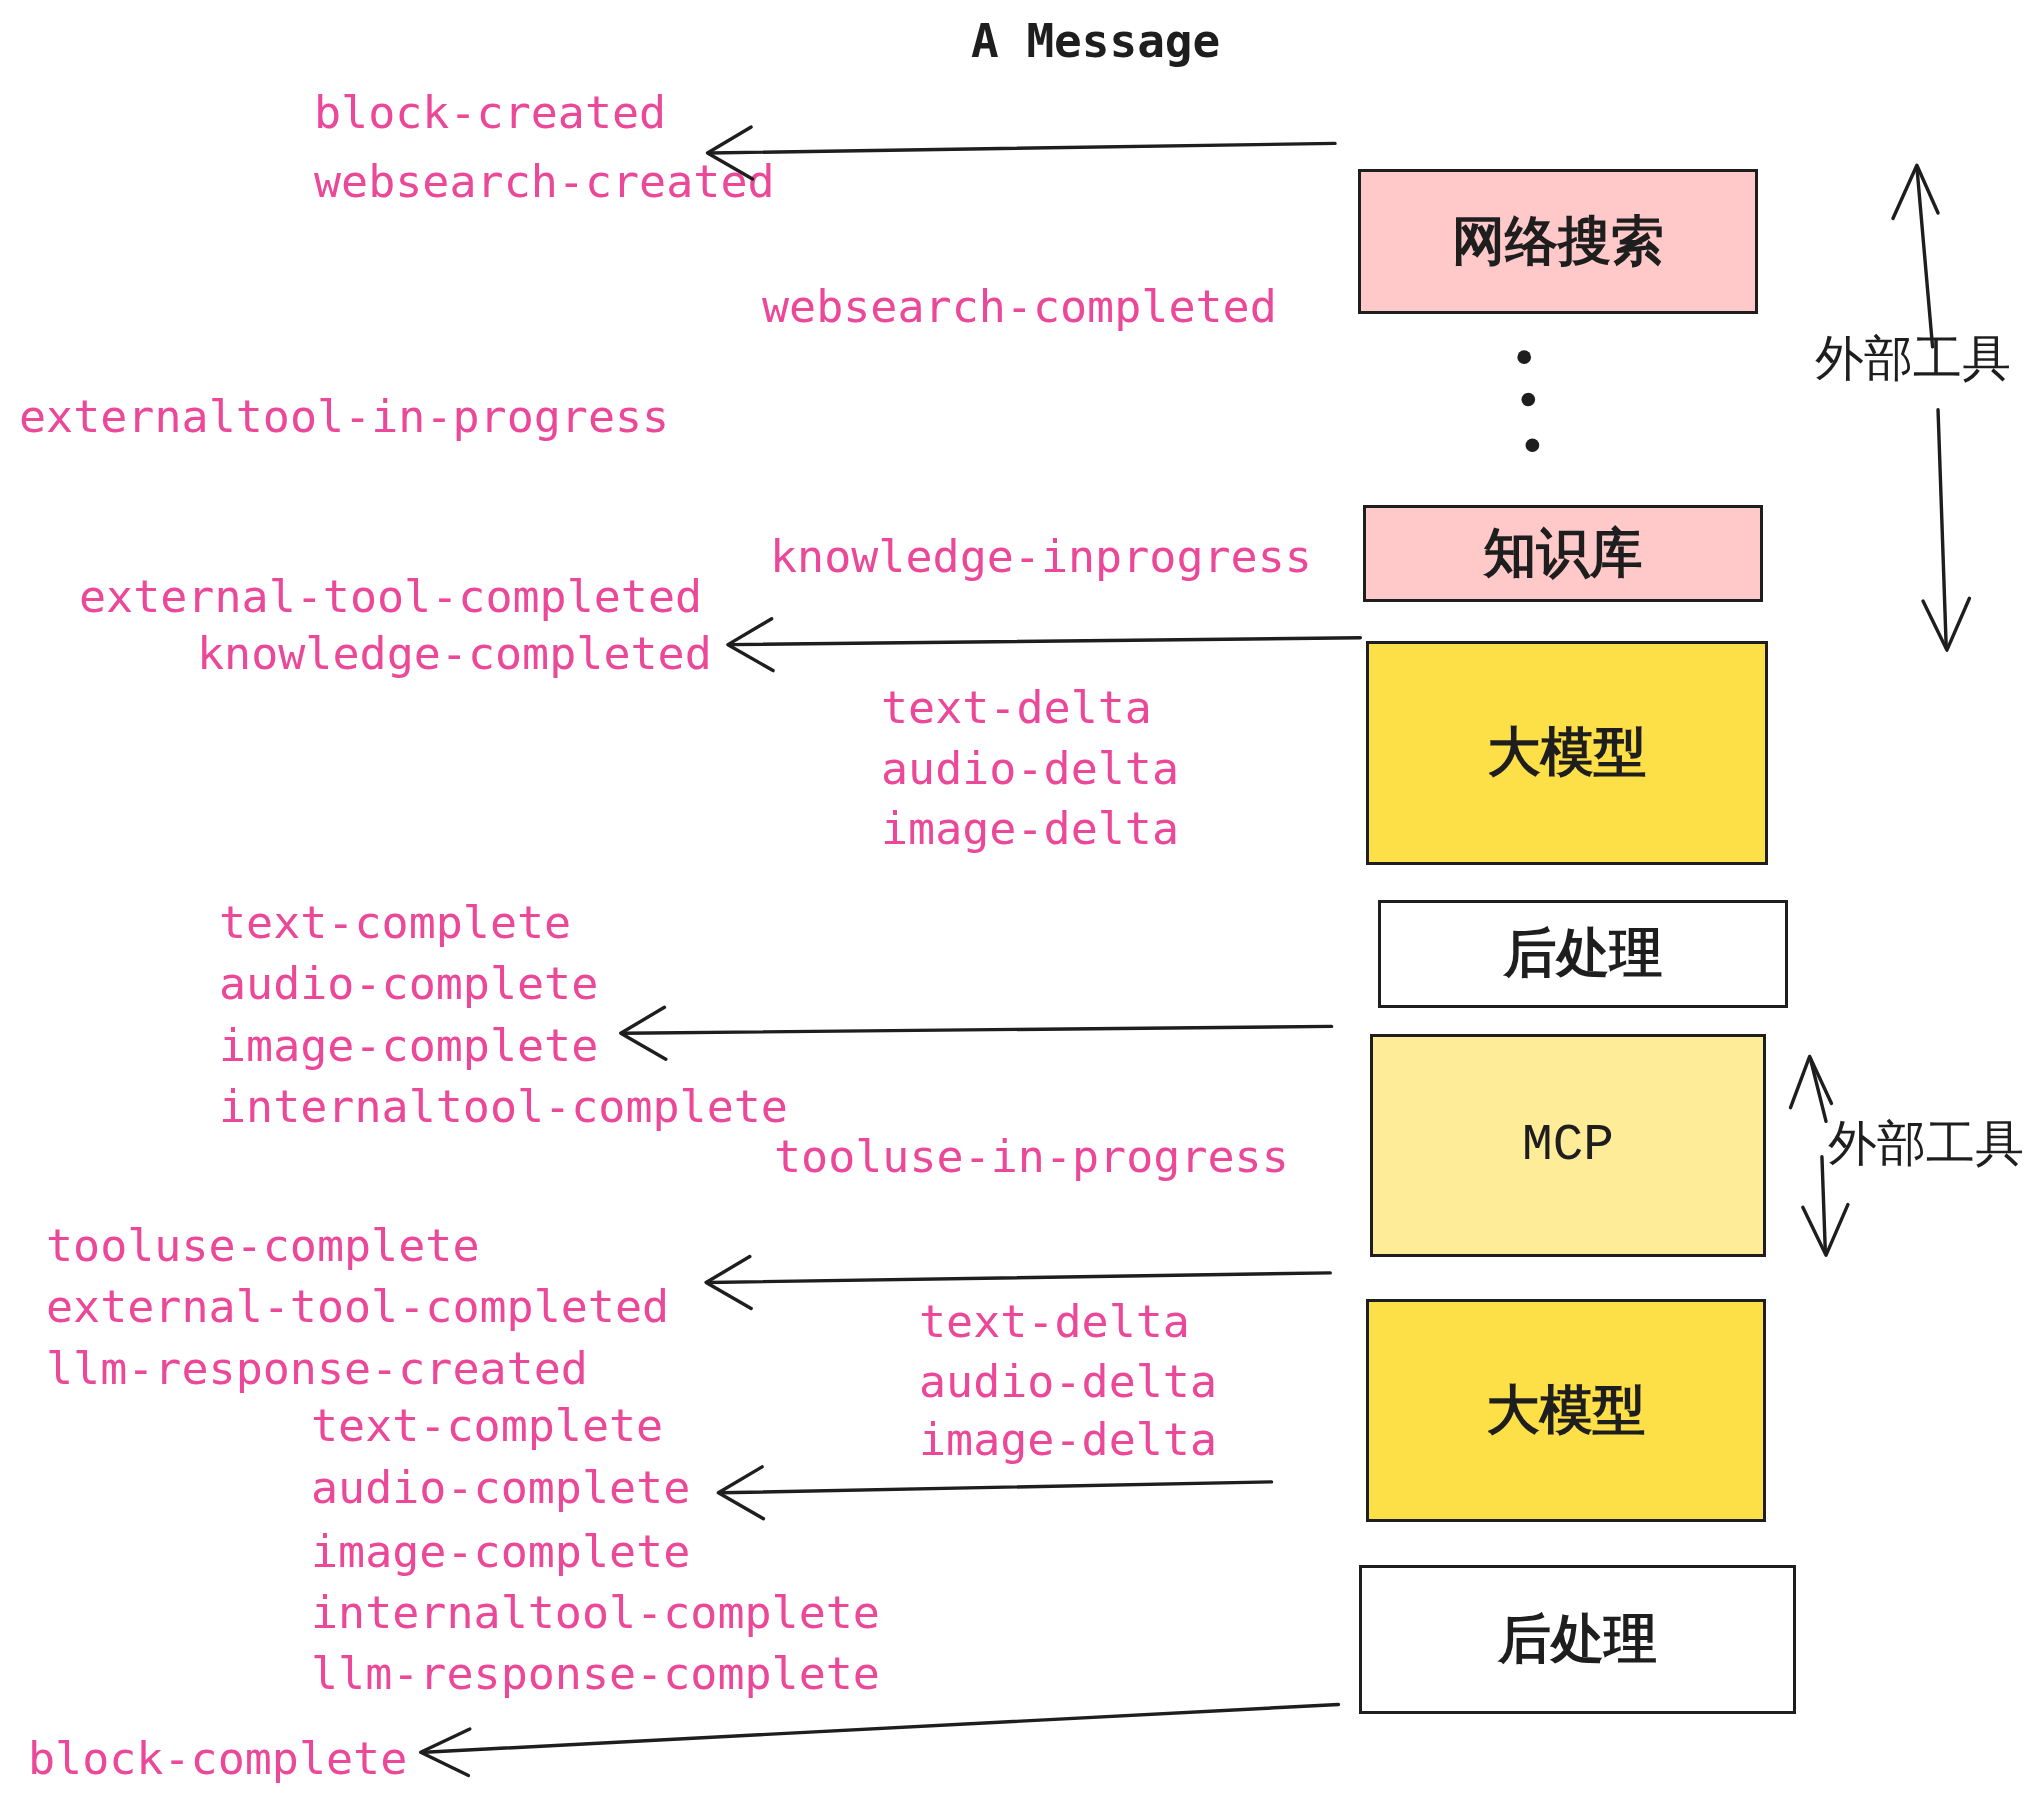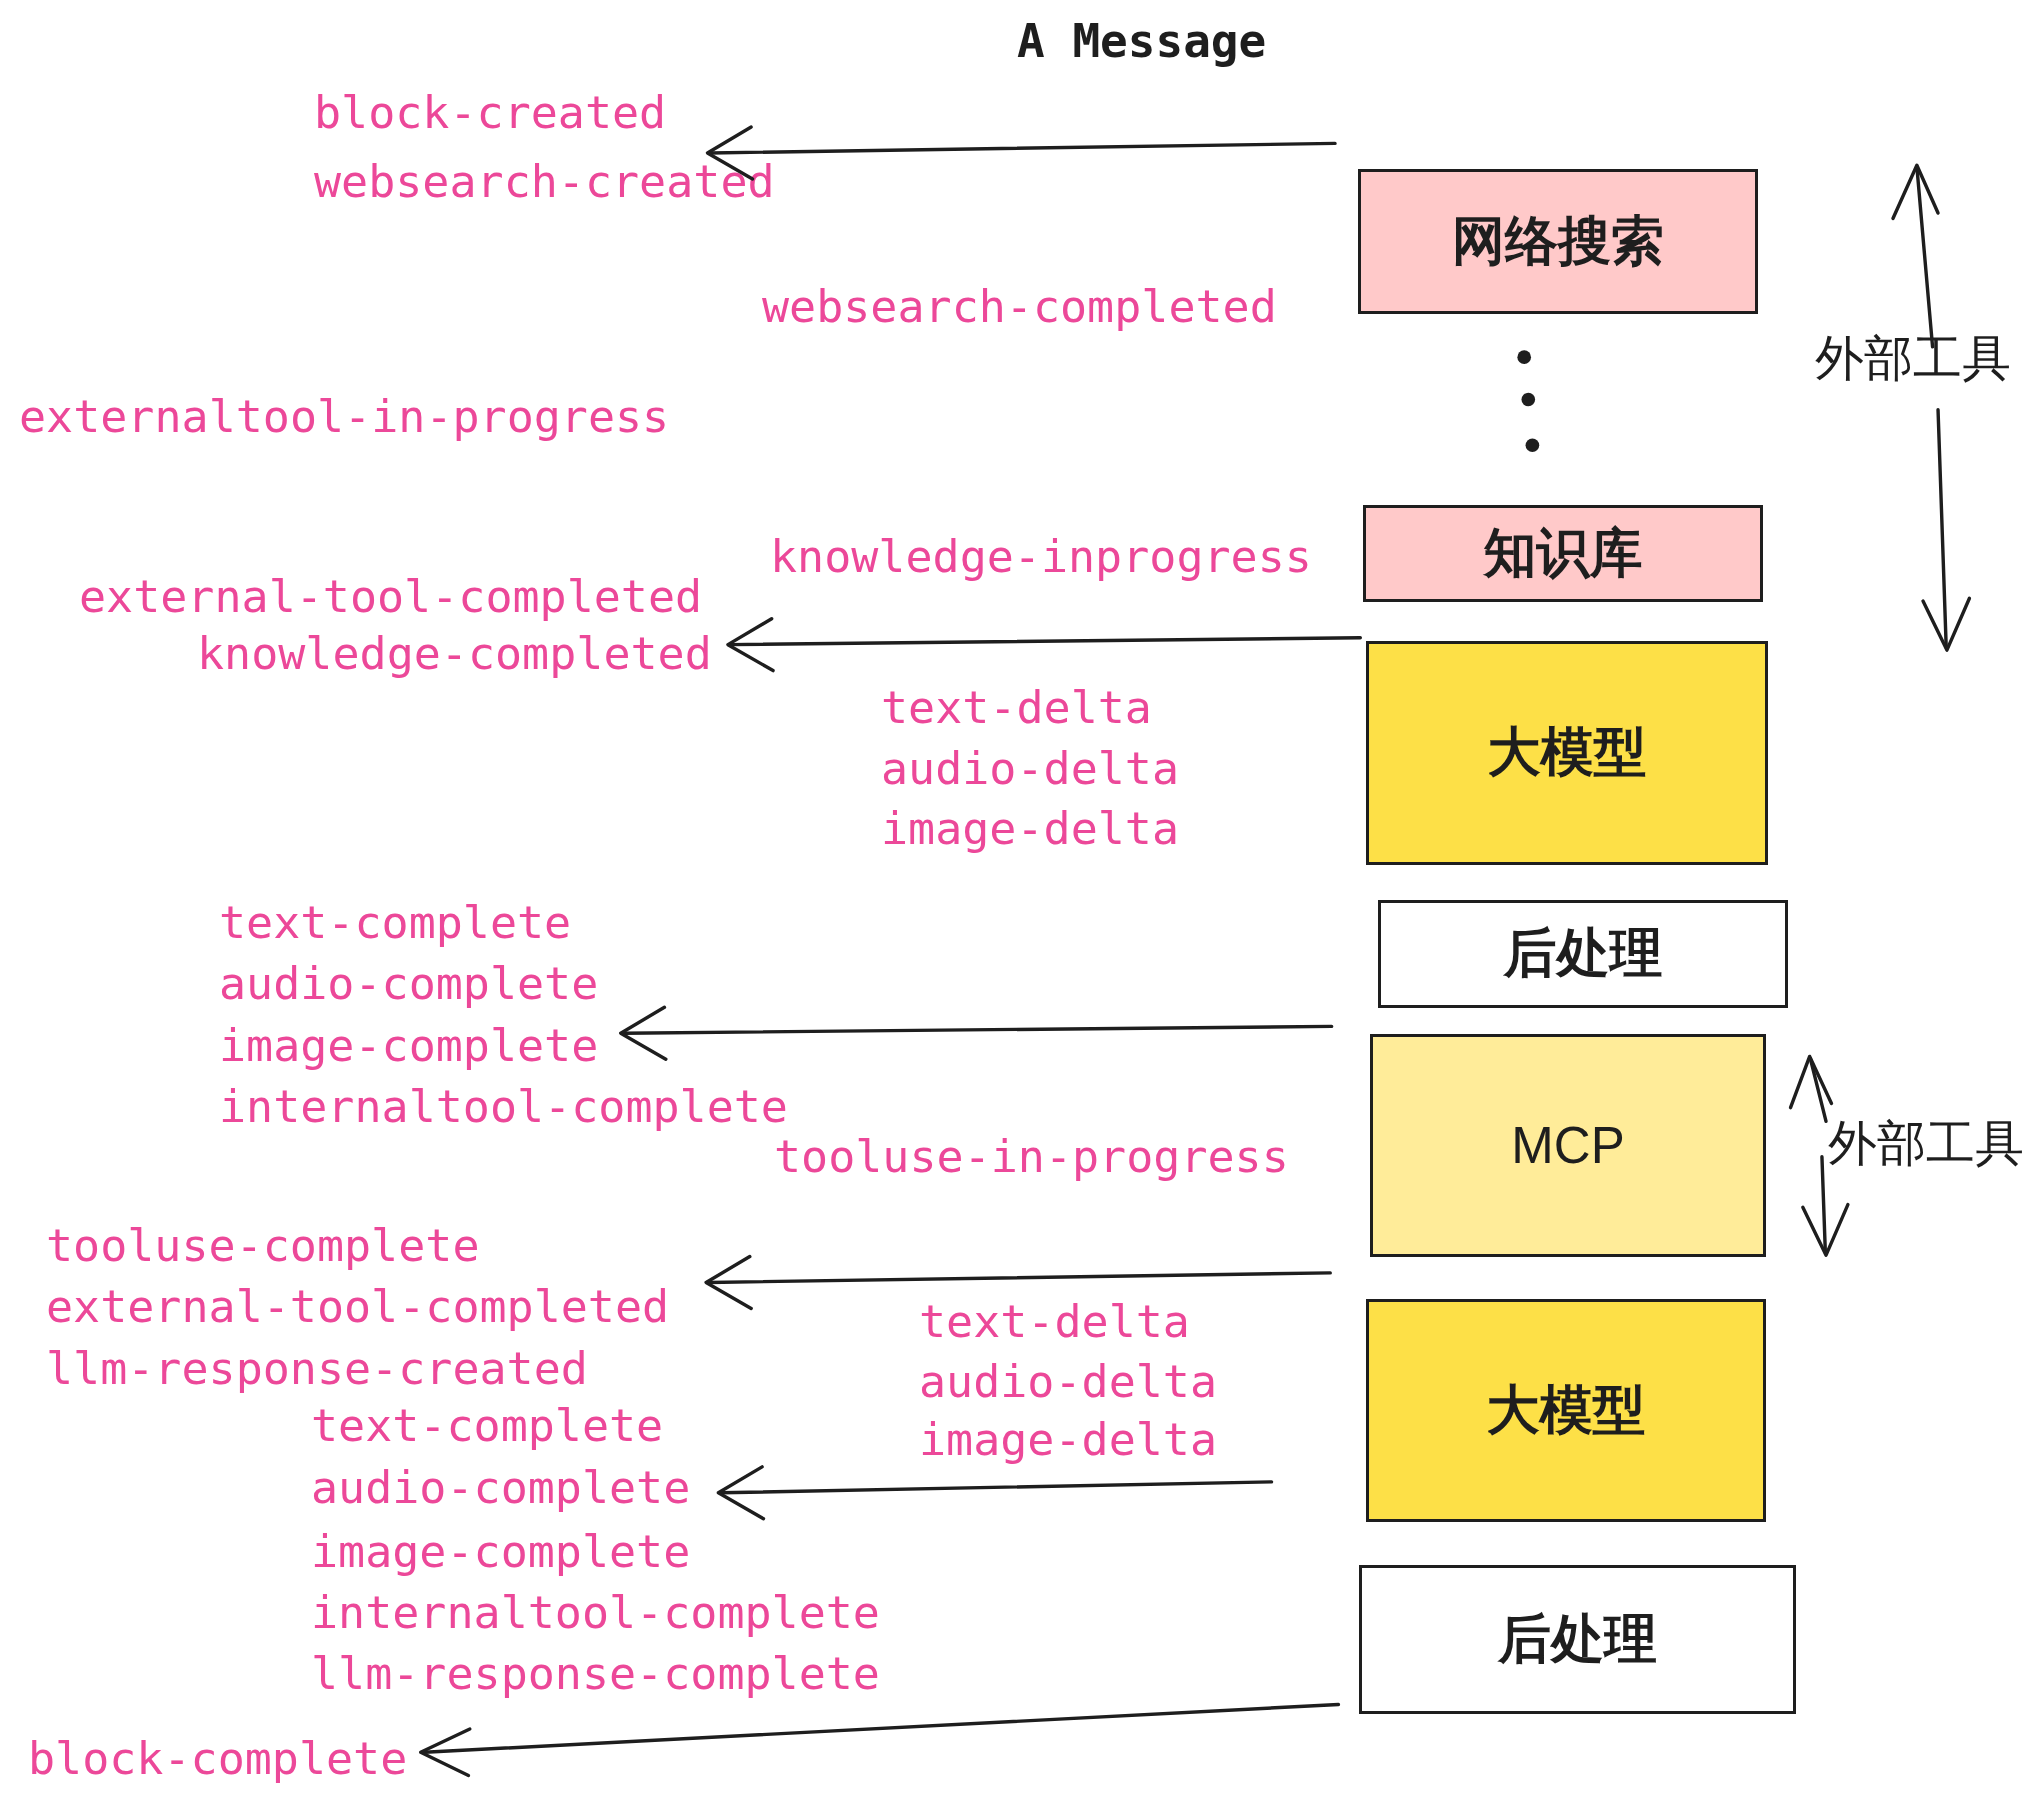--- a/index.html
+++ b/index.html
@@ -1,24 +1,24 @@
 <!DOCTYPE html>
 <html style="font-size:11px"><head>
 <meta charset="utf-8">
 <style>
   html,body{margin:0;padding:0;background:#ffffff;}
   #canvas{position:relative;width:2035px;height:1796px;background:#ffffff;overflow:hidden;
           font-family:"DejaVu Sans Mono","Liberation Mono",monospace;color:#1e1e1e;}
   .ev{position:absolute;font-size:45px;line-height:1.15;white-space:nowrap;
       font-family:"DejaVu Sans Mono","Liberation Mono",monospace;color:#ec4899;}
-  .title{position:absolute;font-size:46px;font-weight:bold;white-space:nowrap;color:#1e1e1e;margin-left:46px;}
+  .title{position:absolute;font-size:46px;font-weight:bold;white-space:nowrap;color:#1e1e1e;}
   .box{position:absolute;border:3.4px solid #1e1e1e;display:flex;align-items:center;justify-content:center;
        box-sizing:border-box;}
   .box .cjk{font-family:"DejaVu Sans","Liberation Sans",sans-serif;font-size:53px;color:#1e1e1e;font-weight:bold;}
-  .box .mono{font-family:Liberation Sans, sans-serif;font-size:51px;font-weight:500;color:#1e1e1e;}
+  .box .mono{font-family:Liberation Mono, monospace;font-size:51px;font-weight:500;color:#1e1e1e;}
   .fill-pink{background:#ffc9c9;}
   .fill-green{background:#fde047;}
   .fill-yellow{background:#ffec99;}
   .fill-white{background:#ffffff;}
   .side-label{position:absolute;font-family:"DejaVu Sans","Liberation Sans",sans-serif;
        font-size:49px;white-space:nowrap;color:#1e1e1e;}
   svg.layer{position:absolute;left:0;top:0;width:2035px;height:1796px;pointer-events:none;}
   svg .stroke{stroke:#1e1e1e;stroke-width:5;fill:none;stroke-linecap:round;stroke-linejoin:round;}
   svg .dot{fill:#1e1e1e;stroke:none;}
 </style>

